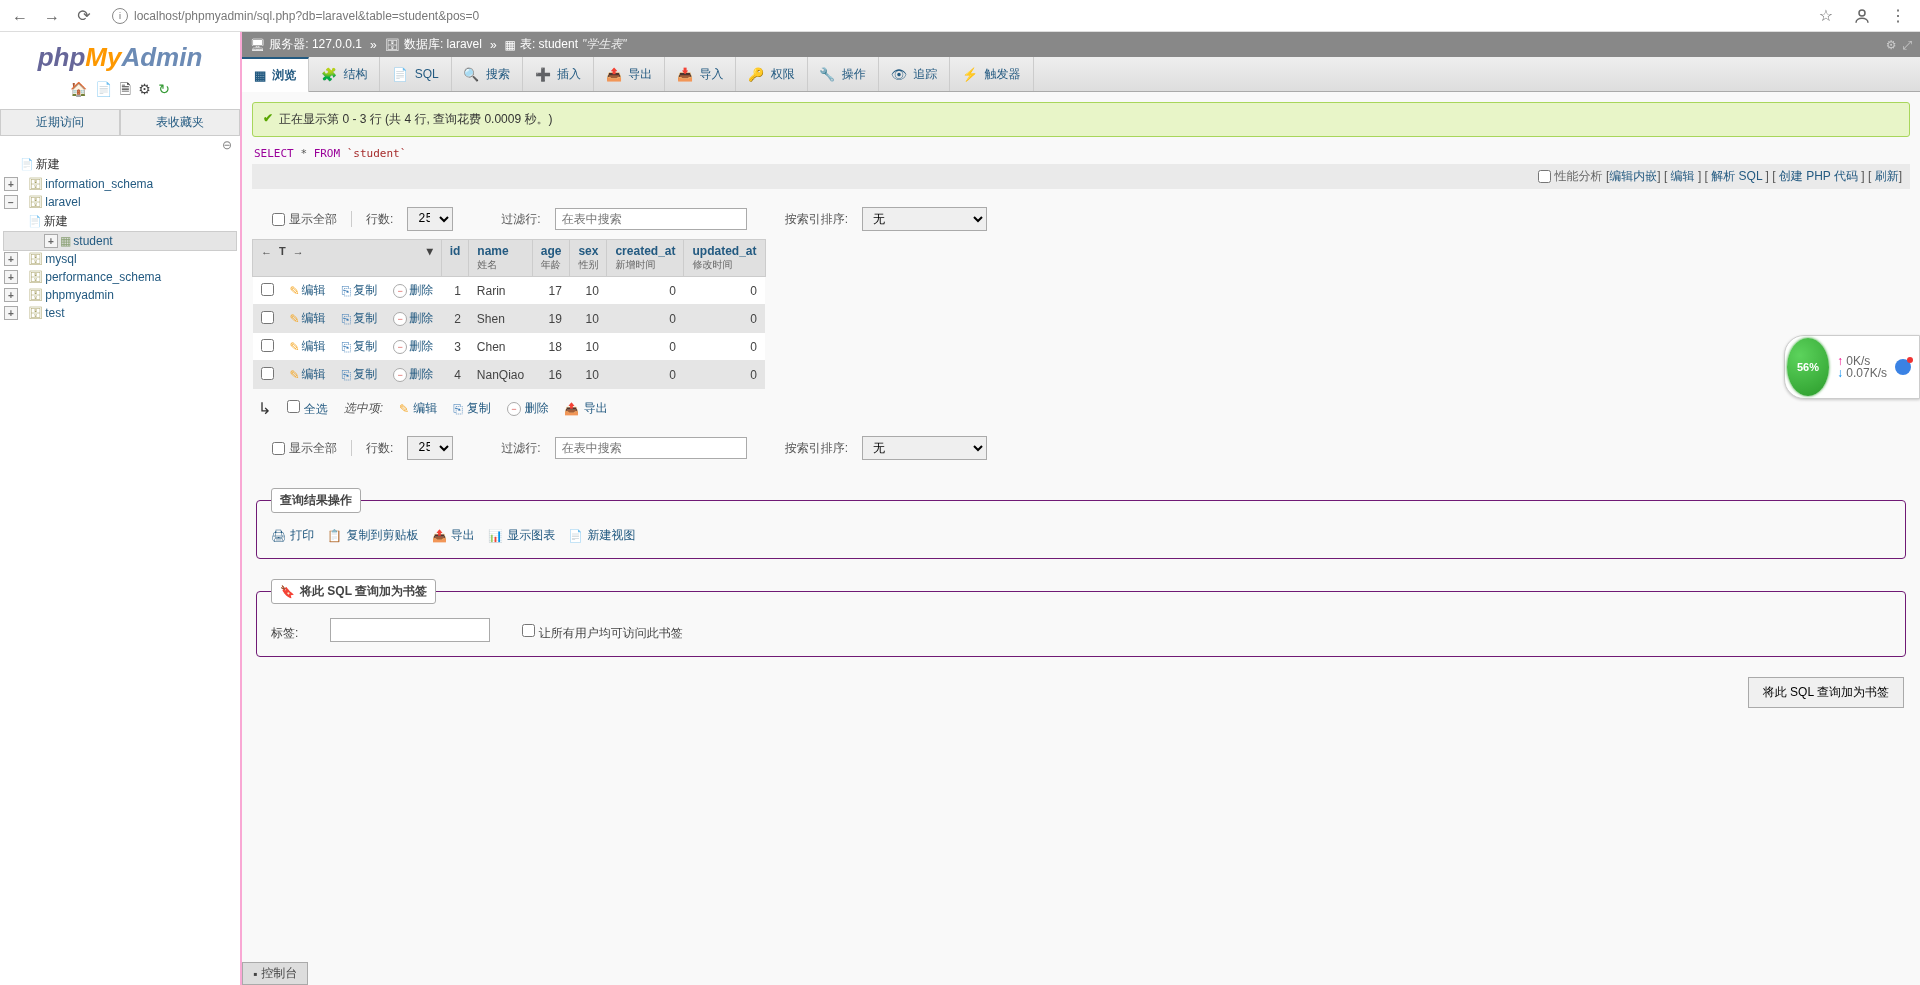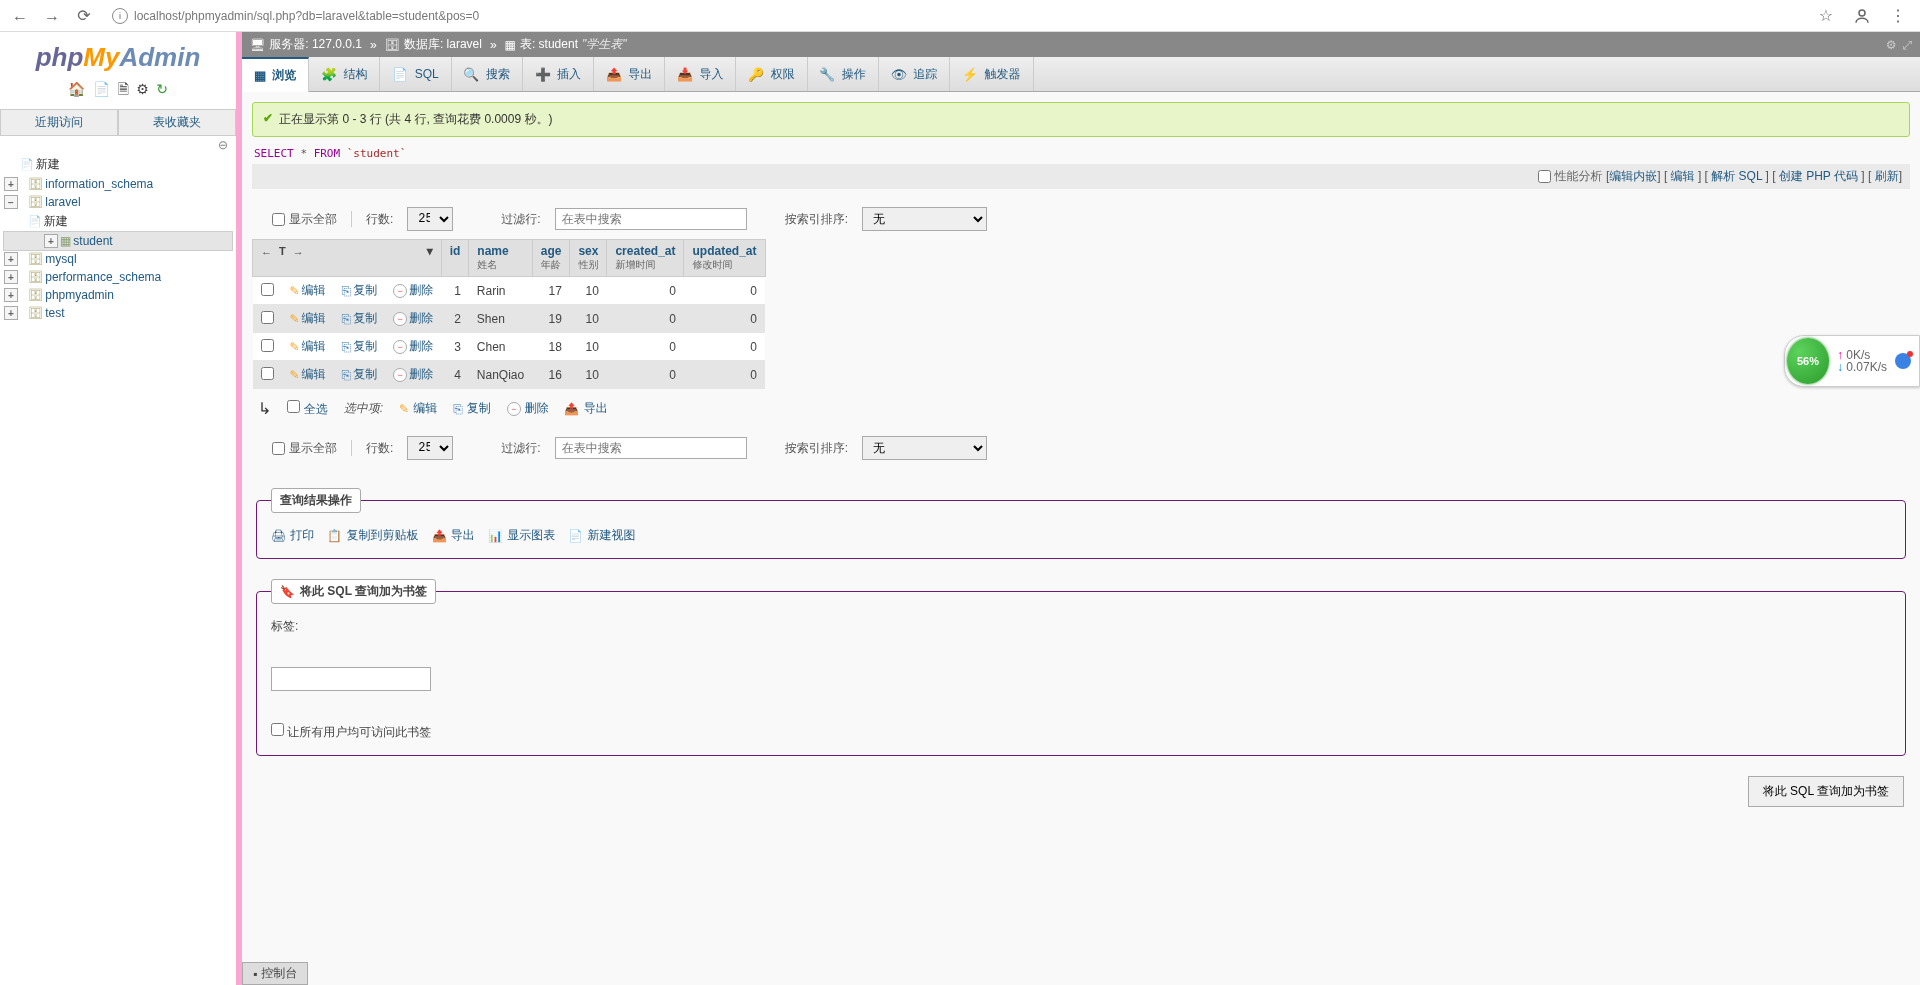--- a/index.html
+++ b/index.html
@@ -8,21 +8,21 @@
 
 .browser-bar { height: 32px; display: flex; align-items: center; padding: 0 8px; border-bottom: 1px solid #ddd; gap: 8px; }
 .nav-btn { width: 24px; height: 24px; display: flex; align-items: center; justify-content: center; color: #666; cursor: pointer; font-size: 16px; }
 .addr-bar { flex: 1; display: flex; align-items: center; gap: 6px; padding: 0 8px; color: #555; }
 .addr-prefix { display:inline-flex; align-items:center; justify-content:center; width:16px; height:16px; border:1px solid #888; border-radius:50%; font-size:9px; color:#666; }
 .addr-text { color: #787878; }
 .star-btn, .user-btn, .menu-btn { width: 28px; height: 28px; display: flex; align-items: center; justify-content: center; color: #666; cursor: pointer; font-size: 16px; }
 
 
 .app { display: flex; height: calc(100vh - 32px); }
-.sidebar { width: 242px; background: #fff; border-right: 6px solid #f9a8d4; padding-top: 6px; }
+.sidebar { width: 242px; background: #fff; border-right: 2px solid #f9a8d4; padding-top: 6px; }
 .content { flex: 1; overflow-y: auto; background: #f9f9f9; position:relative; }
 
 
 .logo { text-align:center; padding: 4px 0 6px; font-size: 26px; font-weight: bold; font-style: italic; }
 .logo .php { color:#666699; }
 .logo .my { color:#fd9800; }
 .logo .admin { color:#6c8bb5; }
 .quick-icons { text-align:center; padding-bottom: 6px; }
 .quick-icons span { margin:0 2px; cursor:pointer; font-size:14px; }
 .sidebar-tabs { display:flex; border-bottom:1px solid #ccc; font-size:12px; }
@@ -100,31 +100,31 @@
 
 .bulkrow { display:flex; align-items:center; gap:16px; padding:10px 6px; font-size:12px; }
 .bulkrow .arrow-up { font-size:16px; color:#333; }
 .bulkrow .lbl2 { font-style:italic; color:#555; }
 .bulkrow a { color:#235a81; text-decoration:none; display:inline-flex; align-items:center; gap:4px; }
 
 
 fieldset { border:1px solid #701a75; border-radius:4px; margin:20px 4px 14px; padding:14px; }
 fieldset legend { background:#fff; border:1px solid #aaa; border-radius:3px; padding:3px 8px; color:#444; font-size:12px; font-weight:bold; display:flex; align-items:center; gap:5px; }
 .ops a { color:#235a81; text-decoration:none; display:inline-flex; align-items:center; gap:4px; margin-right:10px; font-size:12px; }
-.bookmark-row { display:flex; align-items:flex-start; gap:32px;flex-direction:column; }
+.bookmark-row { display:flex; align-items:flex-end; gap:32px; }
 .bookmark-row input[type=text] { border:1px solid #aaa; width:160px; height:24px; padding:2px 4px; }
 .footer-btn { text-align:right; padding:6px; }
 .footer-btn button { background:#f0f0f0; border:1px solid #aaa; padding:6px 14px; font-size:12px; cursor:pointer; }
 
 
 .console-tab { position:absolute; bottom:0; left:0; background:#ddd; border:1px solid #aaa; padding:2px 10px; font-size:12px; cursor:pointer; display:flex; align-items:center; gap:4px; }
 
 
 .float-widget { position:fixed; right:0; top:335px; display:flex; align-items:center; background:#fff; border:1px solid #ccc; border-radius:20px 0 0 20px; padding:2px 8px 2px 2px; gap:8px; box-shadow:0 1px 3px rgba(0,0,0,0.2); }
-.circle-pct { width:42px; height:46px; border-radius:50%; background: radial-gradient(circle at 30% 30%, #5cd35c, #2b9b2b); display:flex; align-items:center; justify-content:center; color:#fff; font-size:11px; font-weight:bold; box-shadow:0 0 3px #2b9b2b; }
+.circle-pct { width:42px; height:58px; border-radius:50%; background: radial-gradient(circle at 30% 30%, #5cd35c, #2b9b2b); display:flex; align-items:center; justify-content:center; color:#fff; font-size:11px; font-weight:bold; box-shadow:0 0 3px #2b9b2b; }
 .net-stats { font-size:12px; line-height:12px; color:#666; }
 .net-stats .up::before { content:"↑ "; color:#e08; }
 .net-stats .dn::before { content:"↓ "; color:#08e; }
 .mini-globe { width:16px; height:16px; border-radius:50%; background:#3a82e4; position:relative; }
 .red-dot { position:absolute; top:-2px; right:-2px; width:6px; height:6px; border-radius:50%; background:#e33; }
 </style>
 </head>
 <body>
 
 <div class="browser-bar">

